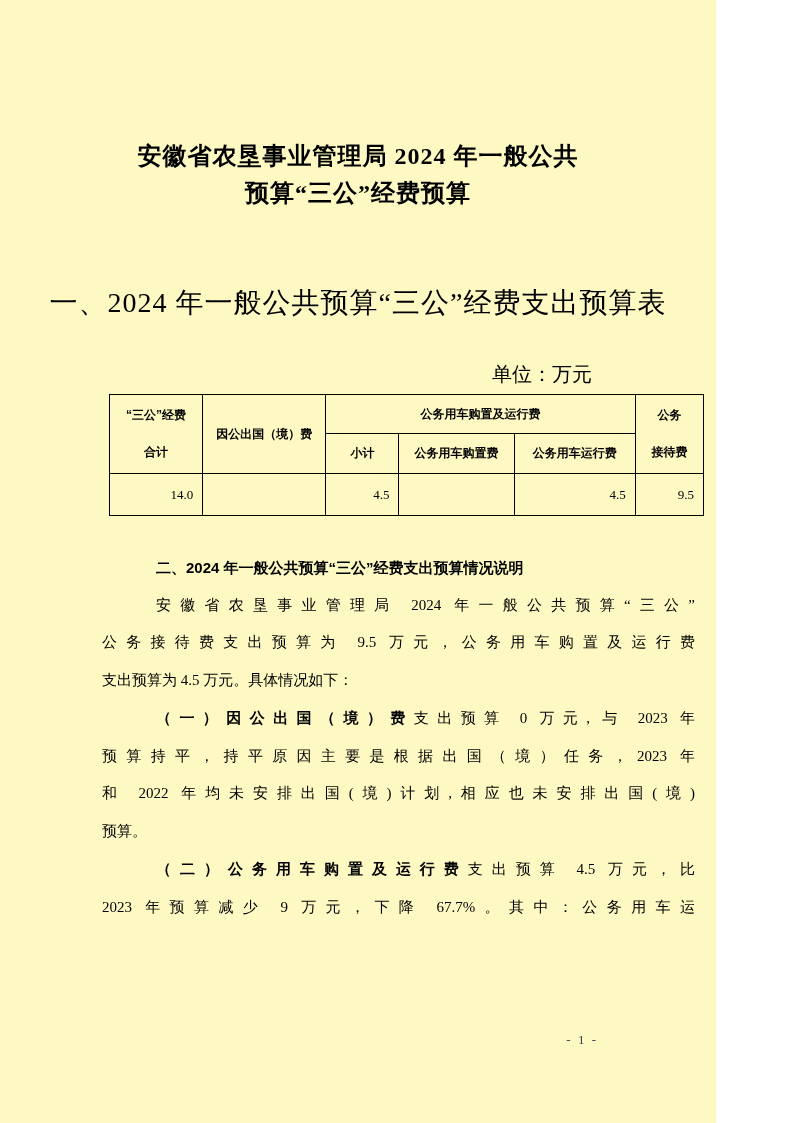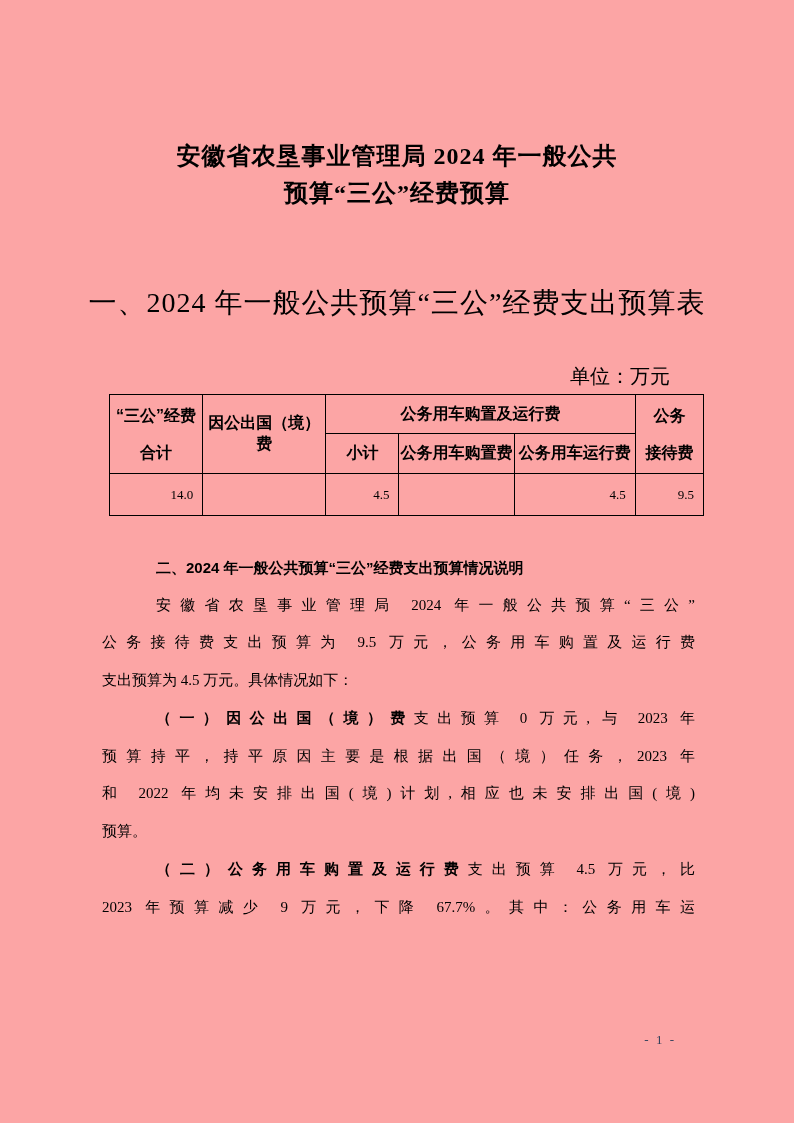--- a/index.html
+++ b/index.html
@@ -1,20 +1,20 @@
 <!DOCTYPE html>
 <html><head>
 <meta charset="utf-8">
 <style>
   html, body { margin: 0; padding: 0; background: #ffffff; }
   .page {
     position: relative;
-    width: 794px;
+    width: 716px;
     height: 1123px;
-    background: #fca5a5;
+    background: #fef9c3;
     color: #000000;
     font-family: "Liberation Serif", "DejaVu Serif", serif;
     overflow: hidden;
   }
   .title {
     position: absolute;
     top: 138px; left: 0; right: 0;
     text-align: center;
     font-size: 24px;
     font-weight: 700;
@@ -27,38 +27,39 @@
     text-align: center;
     font-size: 28px;
     line-height: 38px;
     letter-spacing: 1px;
   }
   .unit {
     position: absolute;
     top: 363px; right: 124px;
     font-size: 20px;
     line-height: 26px;
+    font-family: Liberation Mono, monospace;
   }
   table.budget {
     position: absolute;
     top: 394px; left: 109px;
     width: 595px;
     border-collapse: collapse;
     table-layout: fixed;
   }
   table.budget td {
     border: 1px solid #000000;
     padding: 0;
     text-align: center;
     vertical-align: middle;
   }
   table.budget td.hd {
     font-family: "Liberation Sans", "DejaVu Sans", sans-serif;
     font-weight: 700;
-    font-size: 16px;
+    font-size: 12px;
     margin-top: 14px;
   }
   table.budget .hline { line-height: 37px; }
   table.budget tr.r1 td { height: 38px; }
   table.budget tr.r2 td { height: 39px; }
   table.budget tr.r3 td { height: 41px; }
   table.budget td.num {
     text-align: right;
     padding-right: 9px;
     font-size: 13px;

